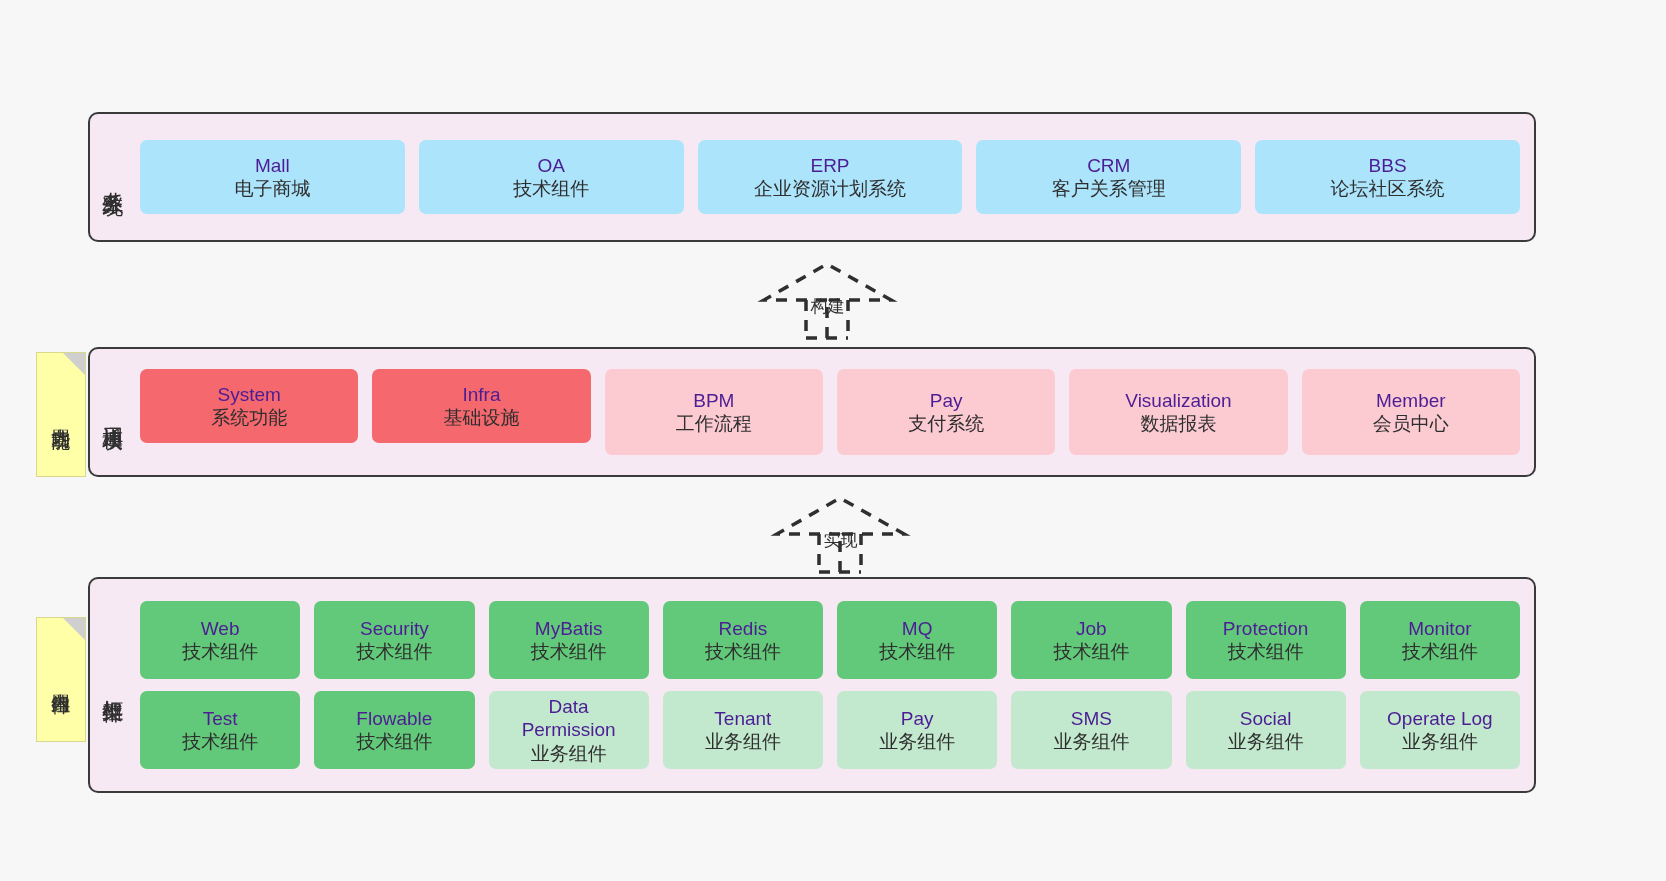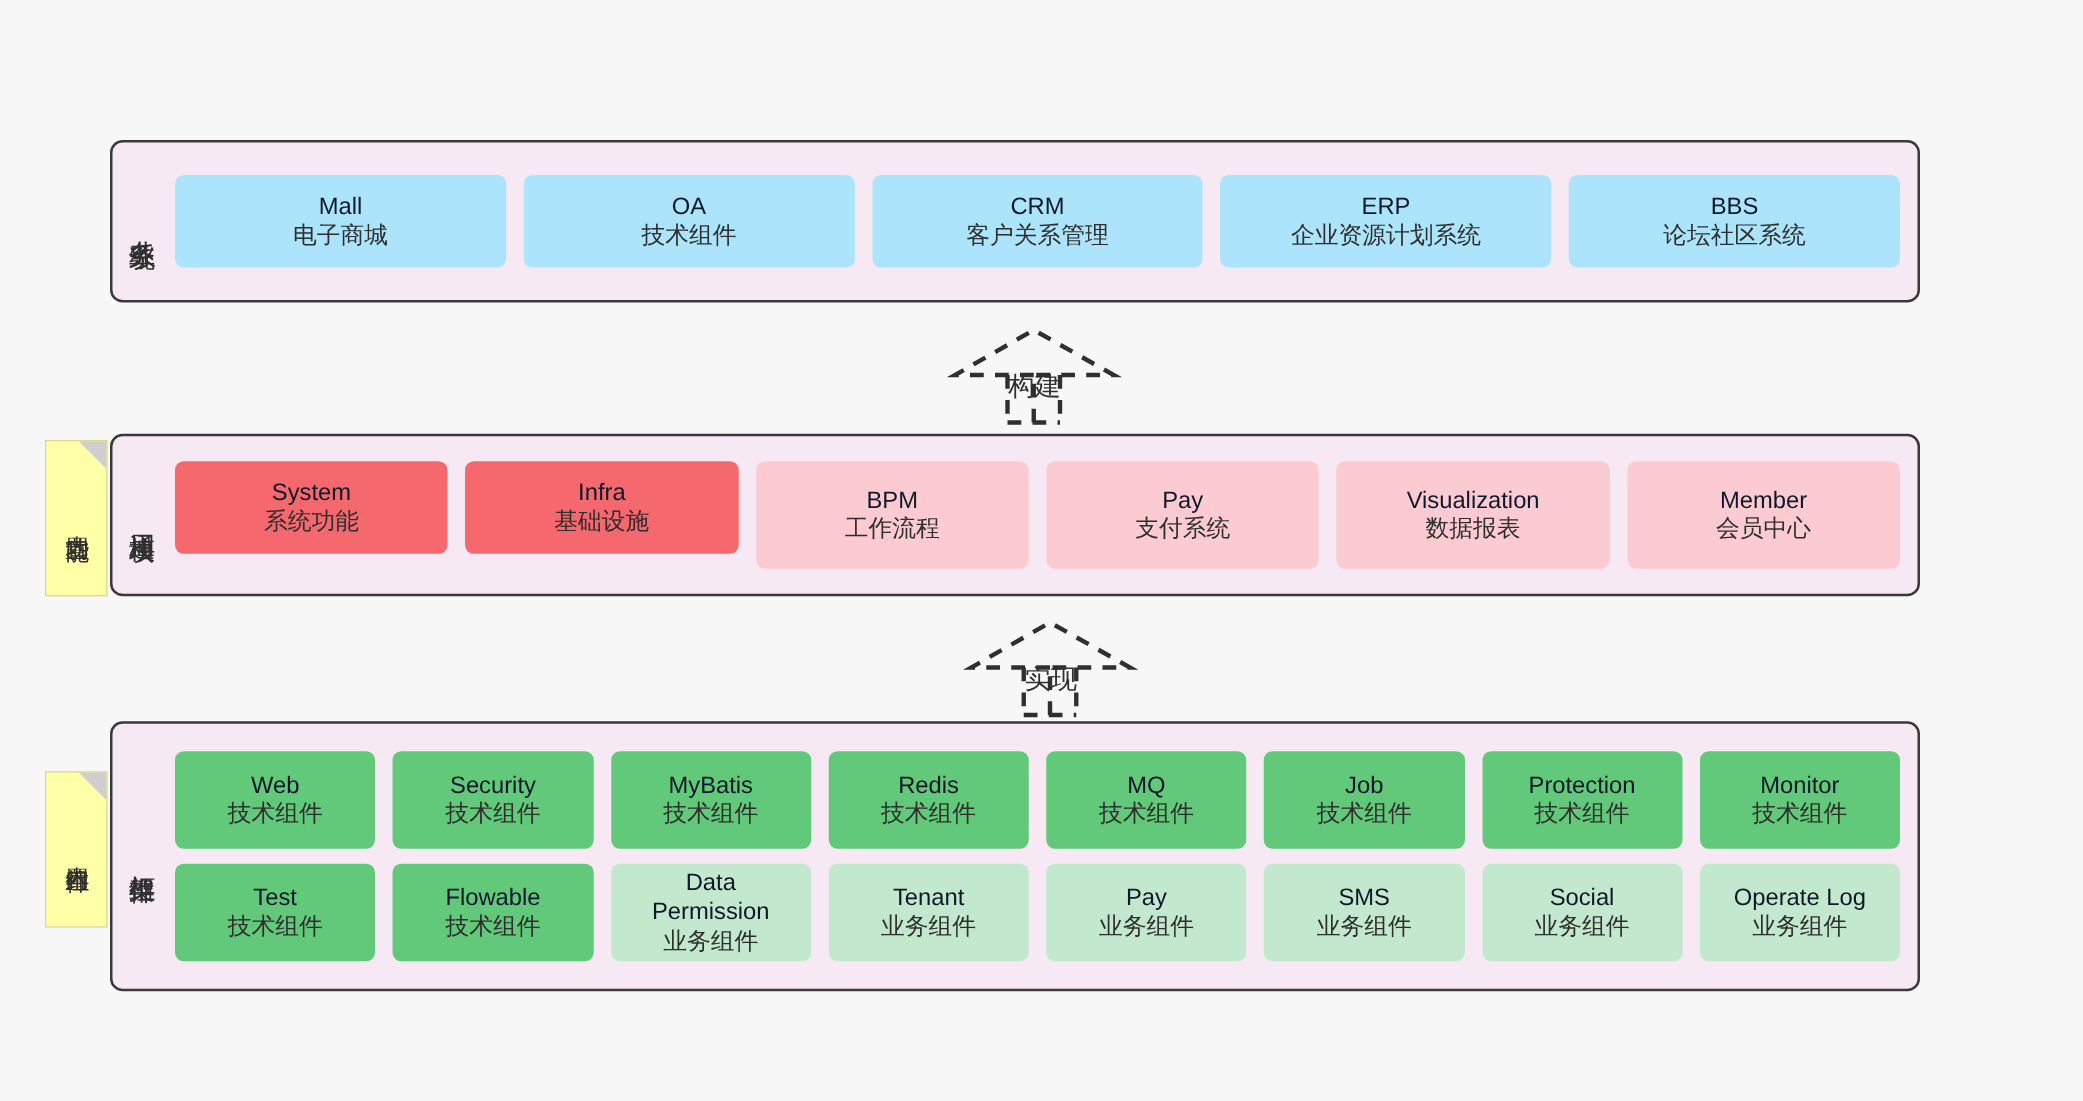--- a/index.html
+++ b/index.html
@@ -74,21 +74,21 @@
     flex-direction: column;
     align-items: center;
     justify-content: center;
     text-align: center;
     line-height: 1.22;
     box-sizing: border-box;
     padding: 4px 6px;
   }
   .card .t-en {
     font-size: 19px;
-    color: #0f172a;
+    color: #4c1d95;
   }
   .card .t-cn {
     font-size: 19px;
     color: #2e2e2e;
   }
 
   .card.blue       { background: #ace4fb; height: 74px; }
   .card.red        { background: #f4686e; height: 74px; }
   .card.pink       { background: #fccbd2; height: 86px; }
   .card.green      { background: #62c97a; height: 78px; }
@@ -123,21 +123,21 @@
   }
 
   
   .connector {
     position: absolute;
     z-index: 2;
   }
   .connector svg { display: block; overflow: visible; }
   .connector .conn-label {
     position: absolute;
-    font-size: 21px;
+    font-size: 17px;
     color: #2f2f2f;
     background: transparent;
     white-space: nowrap;
     left: 50%;
     transform: translateX(-50%);
   }
 </style>
 </head>
 <body>
 
@@ -150,27 +150,27 @@
         <span class="t-en">Mall</span>
         <span class="t-cn">电子商城</span>
       </div>
 
       <div class="card blue">
         <span class="t-en">OA</span>
         <span class="t-cn">技术组件</span>
       </div>
 
       <div class="card blue">
+        <span class="t-en">ERP</span>
+        <span class="t-cn">企业资源计划系统</span>
+      </div>
+
+      <div class="card blue">
         <span class="t-en">CRM</span>
         <span class="t-cn">客户关系管理</span>
-      </div>
-
-      <div class="card blue">
-        <span class="t-en">ERP</span>
-        <span class="t-cn">企业资源计划系统</span>
       </div>
 
 
       <div class="card blue">
         <span class="t-en">BBS</span>
         <span class="t-cn">论坛社区系统</span>
       </div>
 
     </div>
   </div>

